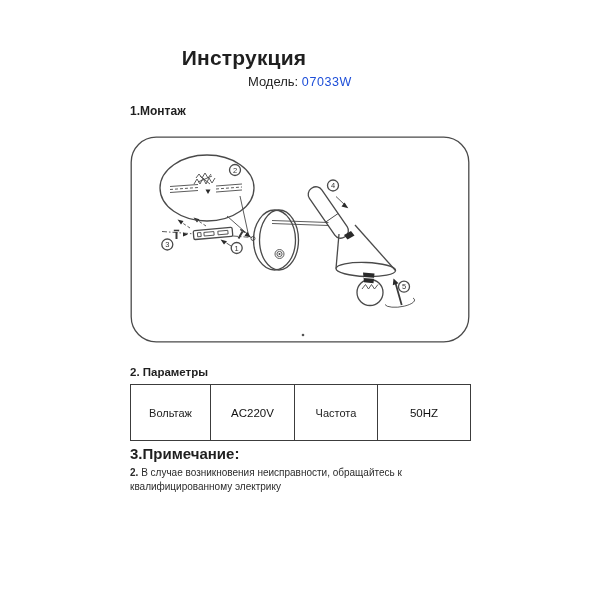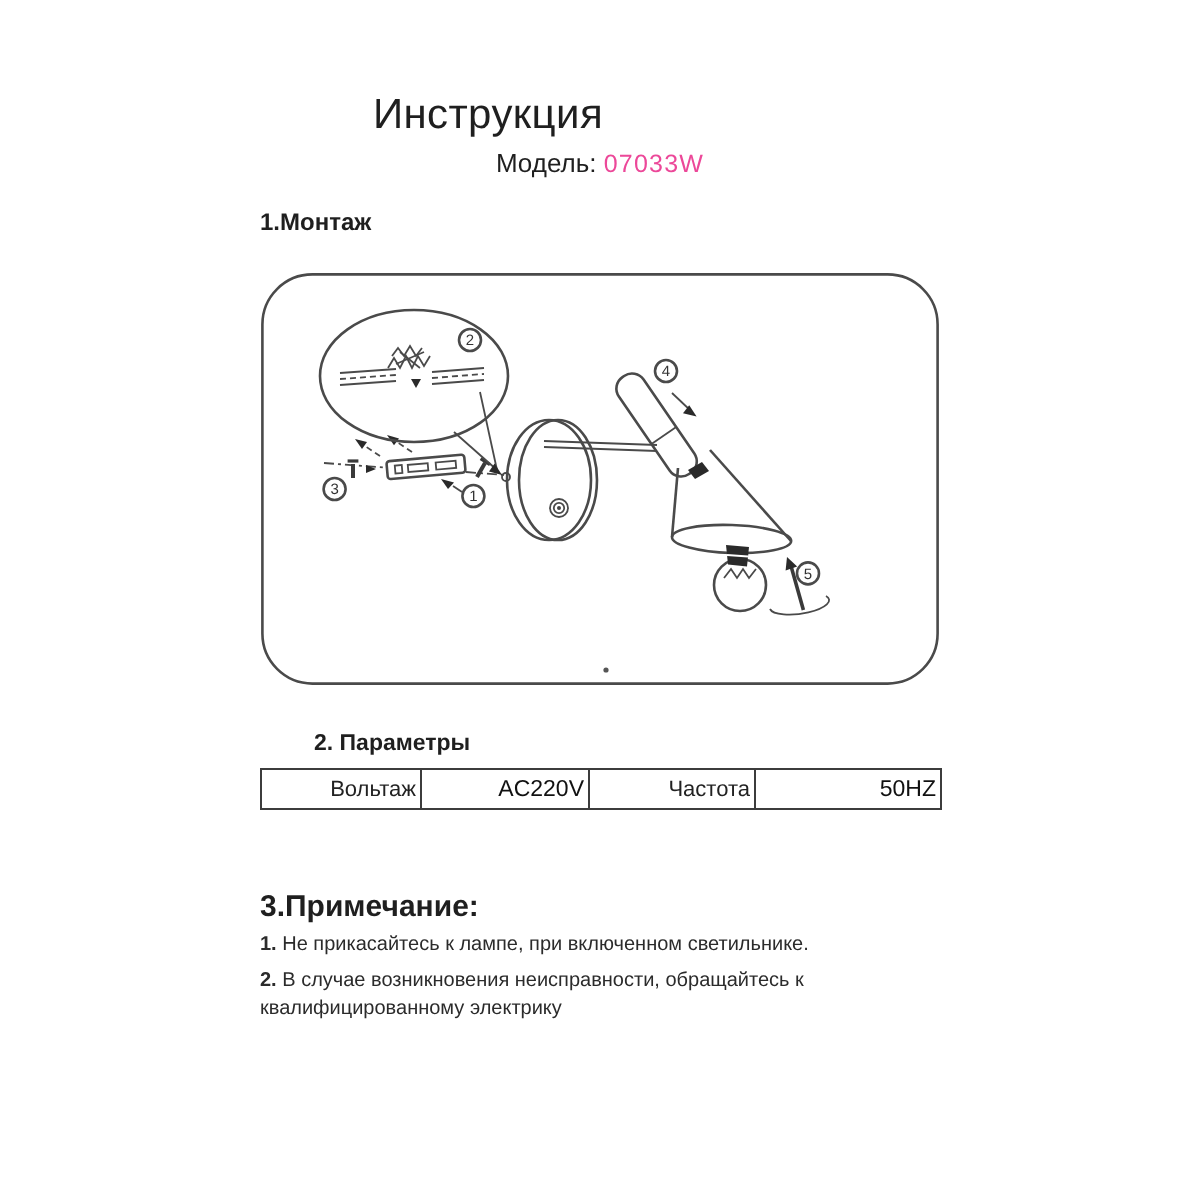--- a/index.html
+++ b/index.html
@@ -1,26 +1,26 @@
 <!DOCTYPE html>
 <html><head>
 <meta charset="utf-8">
 <style>
   html,body{margin:0;padding:0;}
   body{width:600px;height:600px;background:#ffffff;font-family:"Liberation Sans",sans-serif;color:#1f1f1f;}
   .page{position:relative;width:600px;height:600px;background:#fff;overflow:hidden;}
-  .title{position:absolute;top:46px;left:0;width:488px;text-align:center;font-size:21px;font-weight:400;letter-spacing:.2px;}
+  .title{position:absolute;top:46px;left:0;width:488px;text-align:center;font-size:21px;font-weight:700;letter-spacing:.2px;}
   .model{position:absolute;top:74px;left:0;width:600px;text-align:center;font-size:13px;}
   .model .lbl{font-weight:400;}
-  .model .val{color:#ec4899;font-size:12.5px;letter-spacing:.6px;}
+  .model .val{color:#1d4ed8;font-size:12.5px;letter-spacing:.6px;}
   .h-montage{position:absolute;left:130px;top:104px;font-size:12px;font-weight:700;}
   .diagram{position:absolute;left:130px;top:136px;width:340px;height:207px;}
-  .h-params{position:absolute;left:130px;top:366px;font-size:11.5px;font-weight:700;margin-left:27px;}
+  .h-params{position:absolute;left:130px;top:366px;font-size:11.5px;font-weight:700;}
   .params-table{position:absolute;left:130px;top:384px;width:340px;border-collapse:collapse;table-layout:fixed;}
-  .params-table td{border:1.5px solid #3c3c3c;height:19px;text-align:right;font-size:11px;padding:0 2px;color:#222;}
+  .params-table td{border:1.5px solid #3c3c3c;height:19px;text-align:center;font-size:11px;padding:18px 2px;color:#222;}
   .params-table td.val{font-weight:400;font-size:11.5px;color:#111;}
   .h-notes{position:absolute;left:130px;top:445px;font-size:15px;font-weight:700;}
   .notes{position:absolute;left:130px;top:466px;width:350px;font-size:10px;color:#2b2b2b;}
   .note{margin-bottom:4px;line-height:1.4;}
   .note .n{font-weight:700;}
   
   .ln{stroke:#4a4a4a;stroke-width:1.3;fill:none;}
   .lnthin{stroke:#4a4a4a;stroke-width:.9;fill:none;}
   .blk{fill:#2a2a2a;stroke:none;}
   .num{font-size:7.5px;fill:#333;}
@@ -184,22 +184,18 @@
       <td>Частота</td>
       <td class="val">50HZ</td>
     </tr>
   </tbody>
     </table>
 
   <div class="h-notes">3.Примечание:</div>
 
   <div class="notes">
     <div class="note">
-      <span class="n">1.</span>
-      <span>Не прикасайтесь к лампе, при включенном светильнике.</span>
-    </div>
-    <div class="note">
       <span class="n">2.</span>
       <span>В случае возникновения неисправности, обращайтесь к квалифицированному электрику</span>
     </div>
   </div>
 
 </div>
 
 </body></html>

